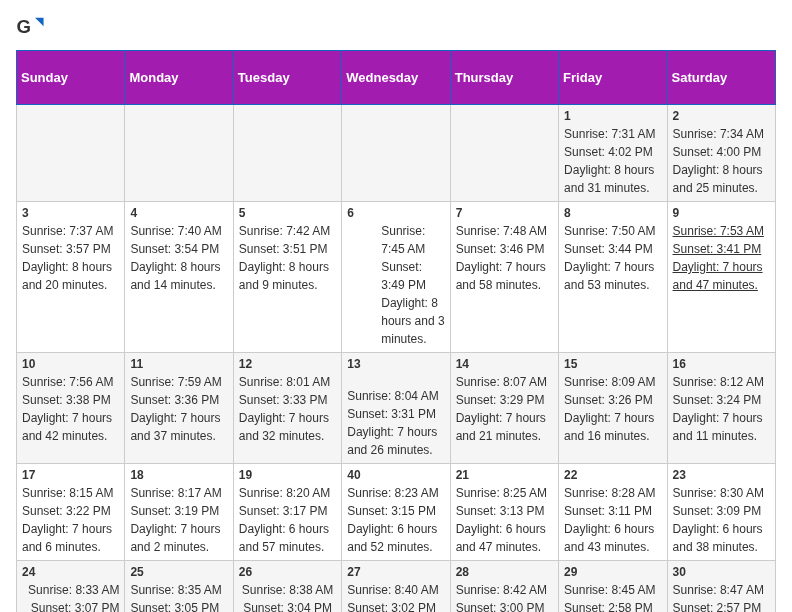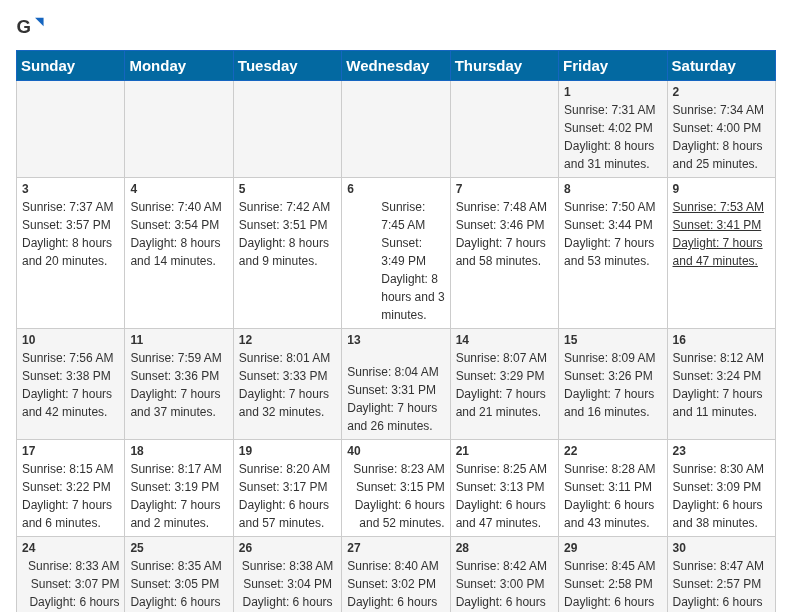--- a/index.html
+++ b/index.html
@@ -46,25 +46,25 @@
     .subtitle {
       font-size: 16px;
       color: #555;
     }
     table {
       width: 100%;
       border-collapse: collapse;
       table-layout: fixed;
     }
     thead tr th {
-      background-color: #0369a1;
+      background-color: #a21caf;
       color: #fff;
-      font-size: 15px;
-      font-weight: bold;
-      padding: 6px 4px;
+      font-size: 13px;
+      font-weight: bold;
+      padding: 19px 4px;
       text-align: left;
       border: 1px solid #1565C0;
     }
     tbody tr td {
       border: 1px solid #ccc;
       vertical-align: top;
       padding: 4px 5px;
       font-size: 11px;
       color: #333;
       height: 90px;
@@ -240,21 +240,21 @@
 Daylight: 7 hours and 2 minutes.</div>
         </td>
         <td>
           <span class="day-number">19</span>
           <div class="day-detail" style="white-space: pre-line;">Sunrise: 8:20 AM
 Sunset: 3:17 PM
 Daylight: 6 hours and 57 minutes.</div>
         </td>
         <td>
           <span class="day-number">40</span>
-          <div class="day-detail" style="white-space: pre-line; text-align: right;">Sunrise: 8:23 AM
+          <div class="day-detail" style="white-space: pre-line;">Sunrise: 8:23 AM
 Sunset: 3:15 PM
 Daylight: 6 hours and 52 minutes.</div>
         </td>
         <td>
           <span class="day-number">21</span>
           <div class="day-detail" style="white-space: pre-line;">Sunrise: 8:25 AM
 Sunset: 3:13 PM
 Daylight: 6 hours and 47 minutes.</div>
         </td>
         <td>

